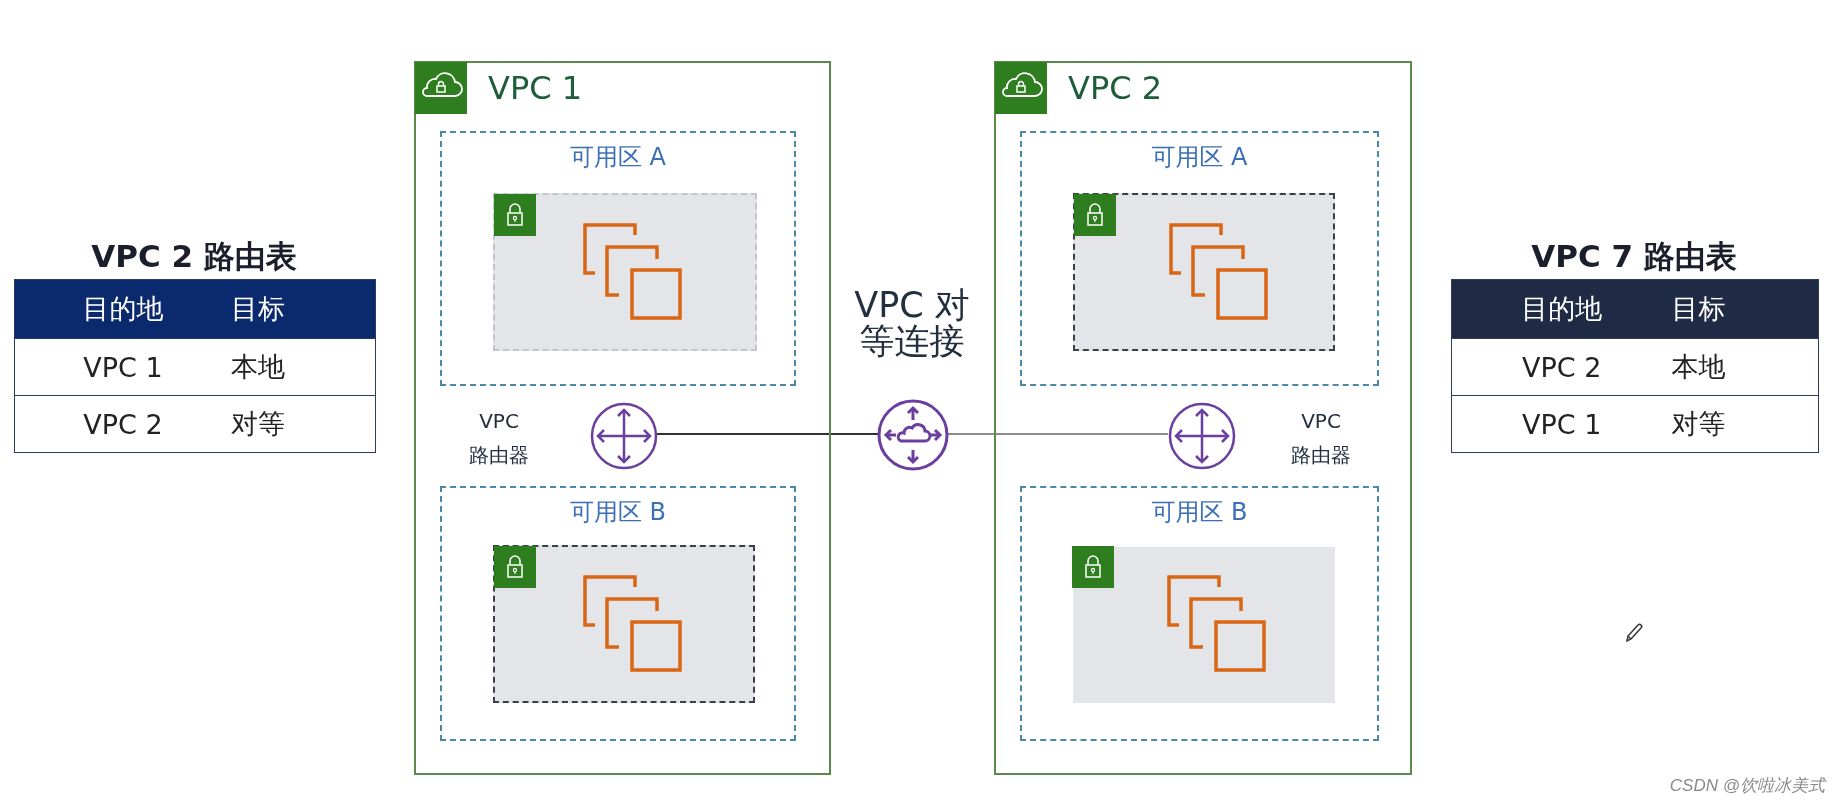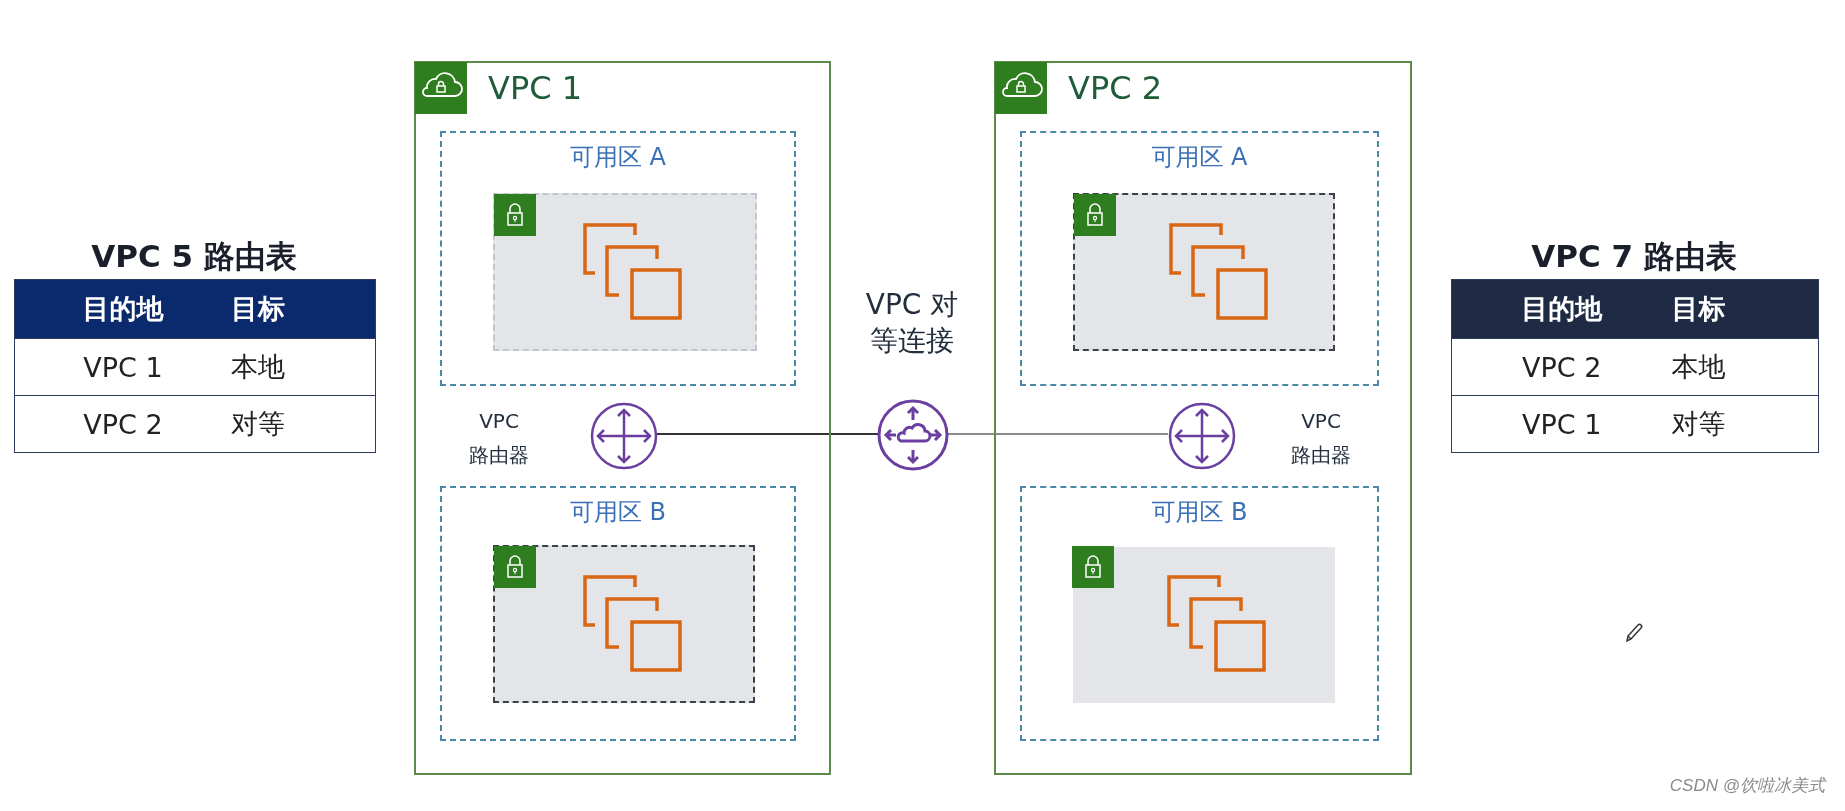--- a/index.html
+++ b/index.html
@@ -1,41 +1,41 @@
 <!DOCTYPE html>
 <html><head>
 <meta charset="utf-8">
 <style>
   html,body{margin:0;padding:0;background:#fff;}
   body{width:1845px;height:811px;position:relative;overflow:hidden;font-family:"DejaVu Sans","Liberation Sans",sans-serif;color:#232f3e;}
   .abs{position:absolute;}
   .rt-title{position:absolute;font-weight:bold;font-size:31px;text-align:center;color:#1a1f2b;}
   .rt{position:absolute;border:1.5px solid #2d3a5a;border-collapse:collapse;}
-  .rt .hd{height:58px;display:flex;align-items:center;color:#fff;font-weight:bold;font-size:27px;}
+  .rt .hd{height:58px;display:flex;align-items:center;color:#fff;font-weight:normal;font-size:27px;}
   .rt .row{height:56px;display:flex;align-items:center;font-size:27px;color:#222;border-top:1.5px solid #2d3a5a;background:#fff;}
   .rt .c1{width:60%;text-align:center;}
   .rt .c2{width:40%;text-align:left;}
   .vpc{position:absolute;border:2px solid #5c8a4a;background:#fff;}
   .vpc-badge{position:absolute;left:-1px;top:-1px;width:52px;height:52px;background:#2e7d1e;}
   .vpc-label{position:absolute;left:72px;top:6px;font-size:32px;color:#1e5c3a;}
   .az{position:absolute;border:2px dashed #4a8aa8;}
   .az-label{position:absolute;left:0;right:0;text-align:center;font-size:24px;color:#3b6fb6;}
   .subnet{position:absolute;background:#e4e5e8;}
   .subnet.dash{border:2px dashed #3b3f48;}
   .subnet.light{border:2px dashed #c2c6cc;}
   .lock-badge{position:absolute;left:-1px;top:-1px;width:42px;height:42px;background:#2e7d1e;}
   .router-label{position:absolute;font-size:20px;text-align:center;line-height:34px;color:#232f3e;}
-  .peer-label{position:absolute;font-size:28px;text-align:center;line-height:36px;color:#232f3e;}
+  .peer-label{position:absolute;font-size:35px;text-align:center;line-height:36px;color:#232f3e;}
   .watermark{position:absolute;right:20px;bottom:14px;font-size:17px;color:#8a8a8a;font-family:"Liberation Sans",sans-serif;font-style:italic;}
   svg{overflow:visible;}
 </style>
 </head>
 <body>
 
-<div class="rt-title" style="left:14px;width:360px;top:236px;">VPC 5 路由表</div>
+<div class="rt-title" style="left:14px;width:360px;top:236px;">VPC 2 路由表</div>
 <div class="rt" style="left:14px;top:279px;width:360px;">
   <div class="hd" style="background:#0b2a6e;">
     <span class="c1">目的地</span>
     <span class="c2">目标</span>
   </div>
   <div class="row">
     <span class="c1">VPC 1</span>
     <span class="c2">本地</span>
   </div>
   <div class="row">

